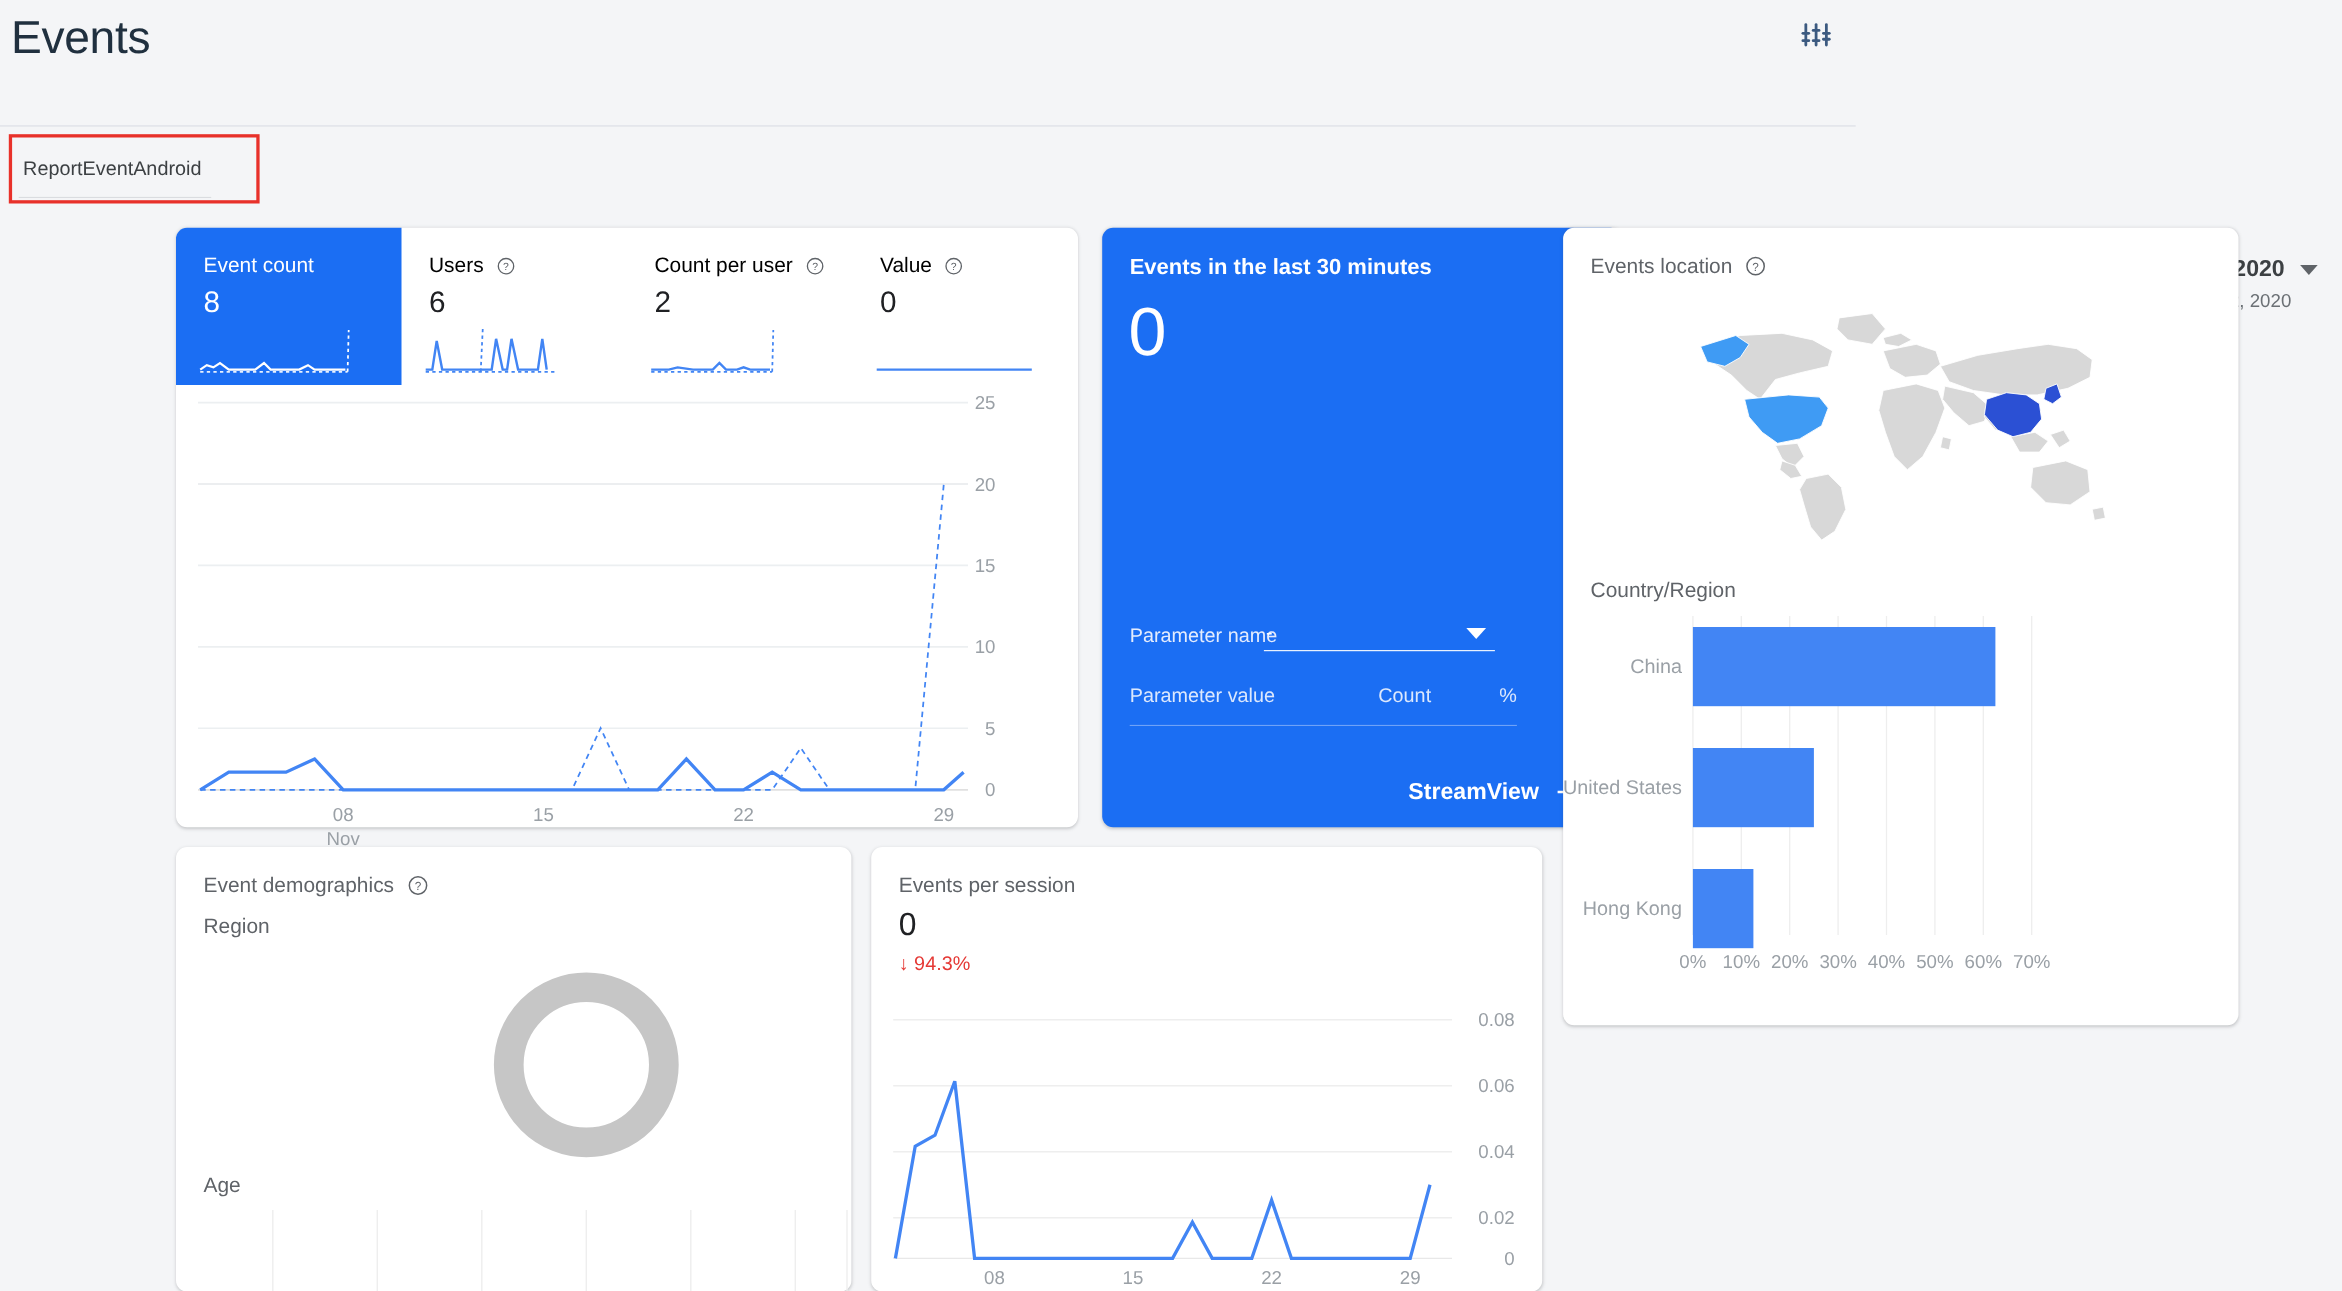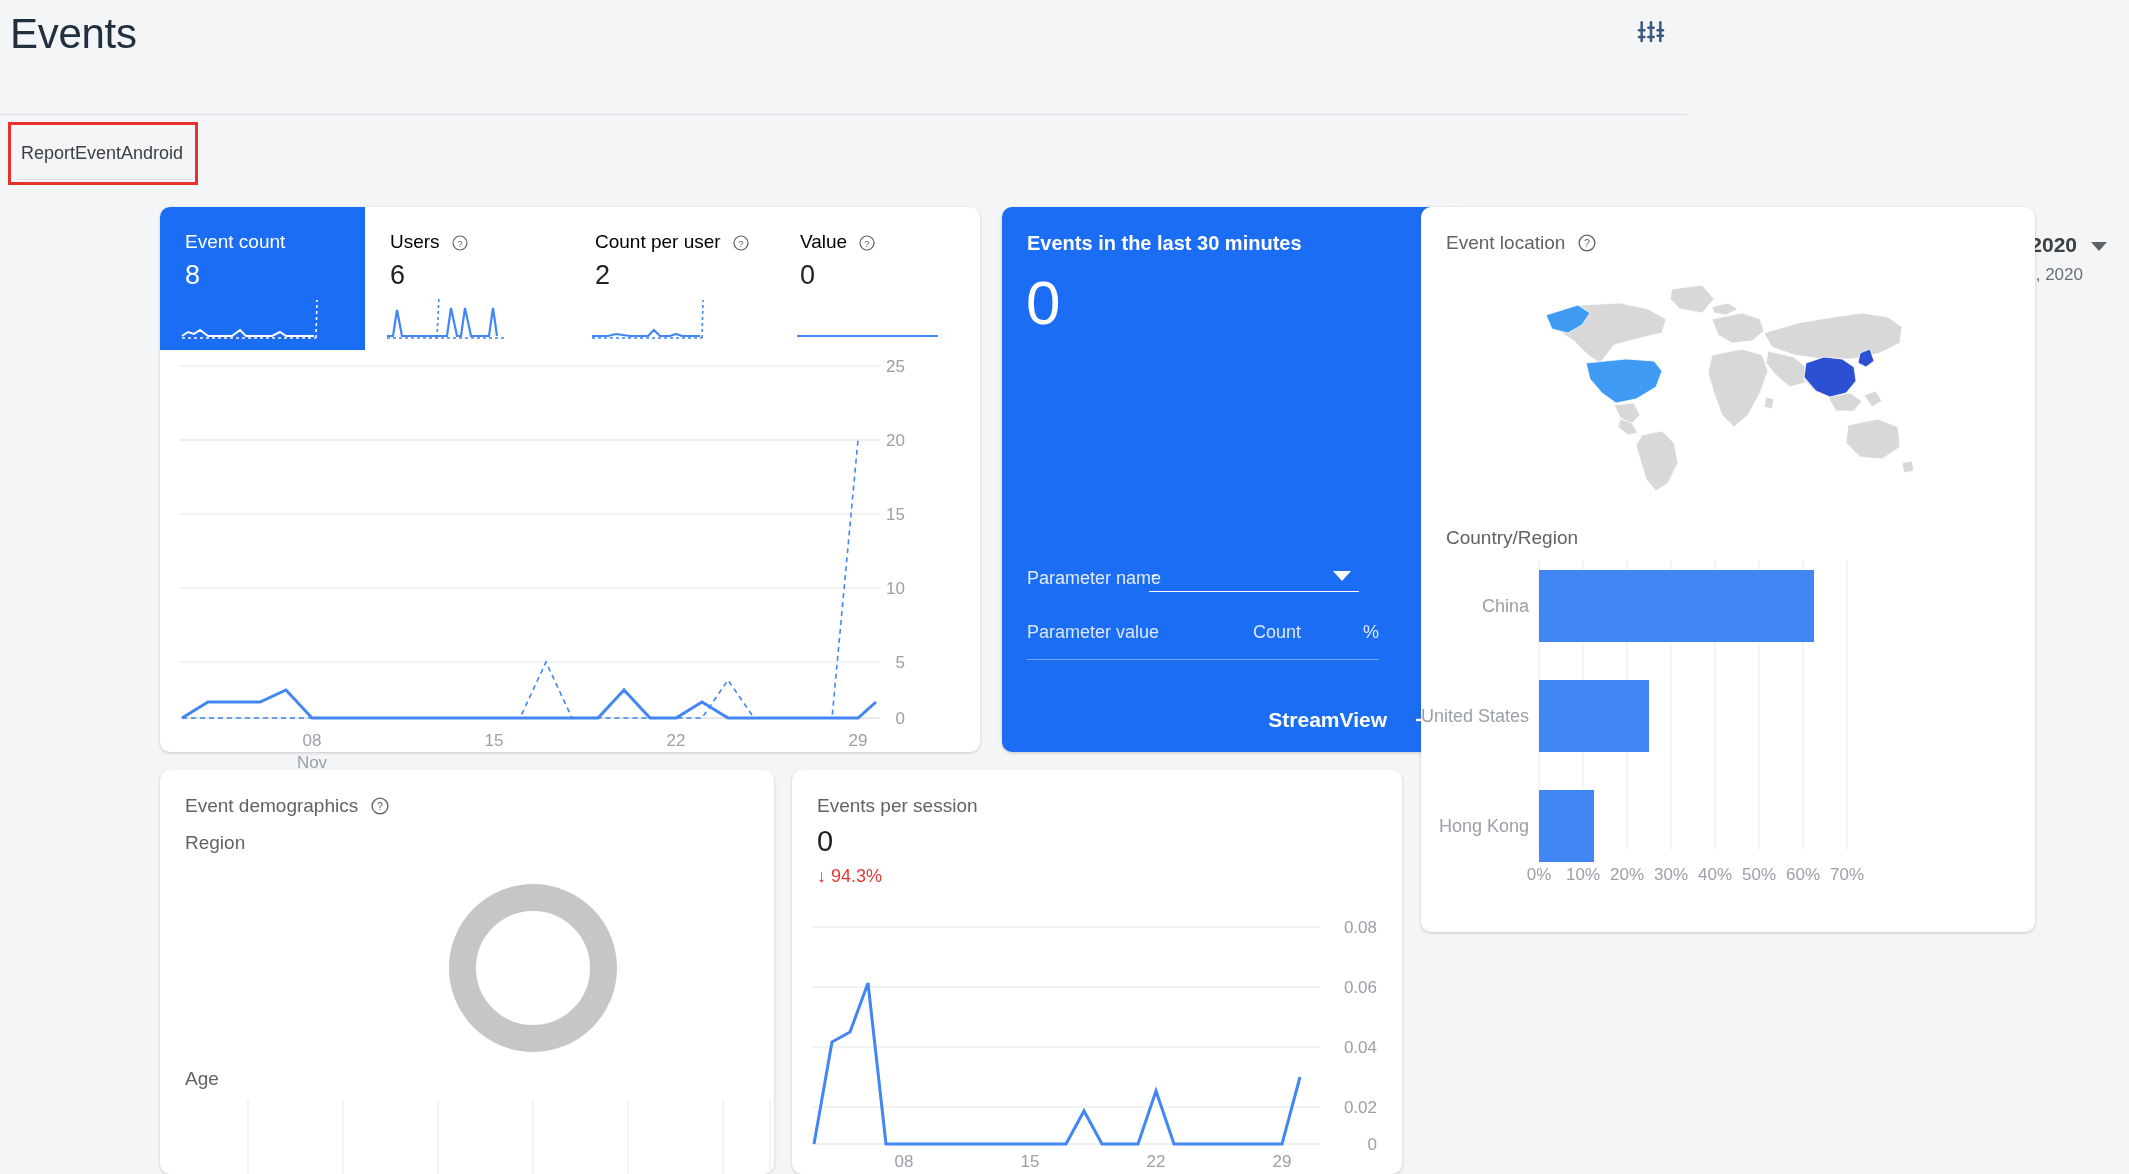--- a/index.html
+++ b/index.html
@@ -23,21 +23,21 @@
     letter-spacing: -0.3px;
   }
   .tune-icon {
     position: absolute; right: 20px; top: 17px;
     width: 32px; height: 32px; cursor: pointer;
   }
 
   
   .toolbar { position: absolute; left: 0; top: 115px; width: 2129px; height: 85px; }
   .report-select-wrap {
-    position: absolute; left: 8px; top: 7px; width: 190px; height: 63px;
+    position: absolute; left: 8px; top: 7px; width: 228px; height: 63px;
     border: 3px solid #e8312a;
   }
   .report-select {
     position: absolute; left: 6px; top: 13px; width: 175px; height: 42px;
     border-bottom: 1px solid #dadce0; cursor: pointer;
   }
   .report-select-label {
     position: absolute; left: 4px; top: 5px;
     font-size: 18px; color: #3c4043; white-space: nowrap;
   }
@@ -127,21 +127,21 @@
   .rt-table-head {
     position: absolute; left: 25px; top: 415px; width: 352px; height: 38px;
     border-bottom: 1px solid #6fa2f7;
   }
   .rt-th { position: absolute; font-size: 18px; color: #dce8fd; white-space: nowrap; }
   .rt-th.c1 { left: 0; top: 0; }
   .rt-th.c2 { left: 226px; top: 0; }
   .rt-th.c3 { right: 0; top: 0; }
   .streamview {
     position: absolute; right: 25px; bottom: 20px; display: flex;
-    align-items: center; gap: 28px; cursor: pointer; justify-content: center;
+    align-items: center; gap: 16px; cursor: pointer; justify-content: center;
   }
   .streamview-label { font-size: 21px; font-weight: bold; color: #fff; white-space: nowrap; }
 
   
   #card-location { left: 1421px; top: 207px; width: 614px; height: 725px; }
   #card-location .card-title { left: 25px; top: 25px; }
   .worldmap { position: absolute; left: 95px; top: 60px; width: 410px; height: 230px; }
   .country-label { position: absolute; left: 25px; top: 320px; font-size: 19px; color: #5f6368; }
   .country-plot { position: absolute; left: 0; top: 343px; width: 614px; height: 355px; }
 
@@ -353,21 +353,21 @@
       <span class="streamview-label">StreamView</span>
       <svg width="34" height="22" viewBox="0 0 34 22">
         <line x1="1" y1="11" x2="30" y2="11" stroke="#fff" stroke-width="2.4"></line>
         <polyline points="21,3 30,11 21,19" fill="none" stroke="#fff" stroke-width="2.4" stroke-linecap="round" stroke-linejoin="round"></polyline>
       </svg>
     </div>
   </div>
 
   <div class="card" id="card-location">
     <div class="card-title">
-      <span>Event location</span>
+      <span>Events location</span>
       <svg class="help-icon" width="18" height="18" viewBox="0 0 16 16">
         <circle cx="8" cy="8" r="7" fill="none" stroke="#5f6368" stroke-width="1.2"></circle>
         <text x="8" y="11.6" font-size="9.5" fill="#5f6368" text-anchor="middle" font-family="Liberation Sans, sans-serif">?</text>
       </svg>
     </div>
 
     <svg class="worldmap" viewBox="0 0 410 230">
       <g fill="#d8d8d8" stroke="#fff" stroke-width="0.8">
 
         <path d="M30,48 L66,38 L104,36 L132,42 L150,52 L146,66 L120,72 L98,78 L84,96

